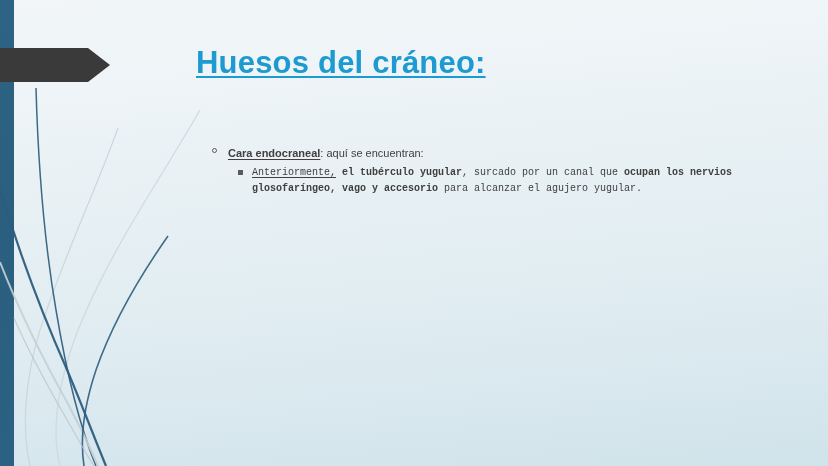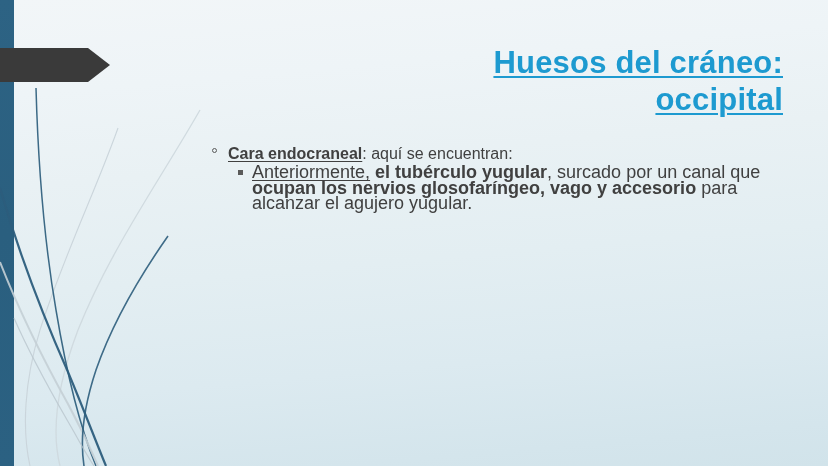--- a/index.html
+++ b/index.html
@@ -51,24 +51,24 @@
     left: 0;
     top: 0;
     width: 240px;
     height: 466px;
     pointer-events: none;
   }
 
   
   .title {
     position: absolute;
-    left: 173px;
+    left: 196px;
     top: 44px;
     width: 610px;
-    text-align: right;
+    text-align: left;
     color: #1d9ad0;
     font-size: 31px;
     font-weight: bold;
     line-height: 37px;
     letter-spacing: 0.2px;
   }
   .title .tline {
     display: inline-block;
     text-decoration: underline;
     text-underline-offset: 3px;
@@ -80,44 +80,45 @@
     position: absolute;
     left: 208px;
     top: 144px;
     width: 600px;
     color: #404040;
   }
 
   .lvl1 {
     position: relative;
     padding-left: 20px;
-    font-size: 16px;
+    font-size: 11px;
     line-height: 19px;
     margin-bottom: 2px;
   }
   .lvl1 .marker {
     position: absolute;
     left: 4px;
     top: 4px;
     width: 5px;
     height: 5px;
     border: 1px solid #5a5a5a;
     border-radius: 50%;
     box-sizing: border-box;
   }
 
   .lvl2-list {
     margin-top: 1px;
   }
   .lvl2 {
     position: relative;
     padding-left: 44px;
-    font-size: 18px;
+    font-size: 10px;
     line-height: 15.5px;
     margin-bottom: 1px;
+    font-family: Liberation Mono, monospace;
   }
   .lvl2 .marker {
     position: absolute;
     left: 30px;
     top: 5px;
     width: 4.5px;
     height: 4.5px;
     background: #5a5a5a;
   }
 
@@ -138,21 +139,20 @@
     <path d="M 0 188 C 18 250, 44 318, 68 372 C 84 410, 96 442, 106 466" fill="none" stroke="#2c5d7c" stroke-width="2.2" opacity="0.95"></path>
     <path d="M 0 262 C 22 318, 48 368, 68 404 C 82 430, 92 452, 98 466" fill="none" stroke="#c4cfd5" stroke-width="2" opacity="0.9"></path>
     <path d="M 168 236 C 140 276, 112 324, 96 370 C 84 406, 80 440, 84 466" fill="none" stroke="#2c5d7c" stroke-width="1.6" opacity="0.9"></path>
     <path d="M 14 318 C 34 364, 58 404, 74 432 C 84 450, 90 460, 94 466" fill="none" stroke="#b9c6cd" stroke-width="1.2" opacity="0.8"></path>
   </svg>
 
   <div class="arrow-banner"></div>
 
   <div class="title">
     <div><span class="tline">Huesos del cráneo:</span></div>
-    <div><span class="tline">occipital</span></div>
   </div>
 
   <div class="body-block">
 
     <div class="lvl1">
       <span class="marker"></span>
       <span class="u b">Cara endocraneal</span><span>: aquí se encuentran:</span>
     </div>
 
     <div class="lvl2-list">

